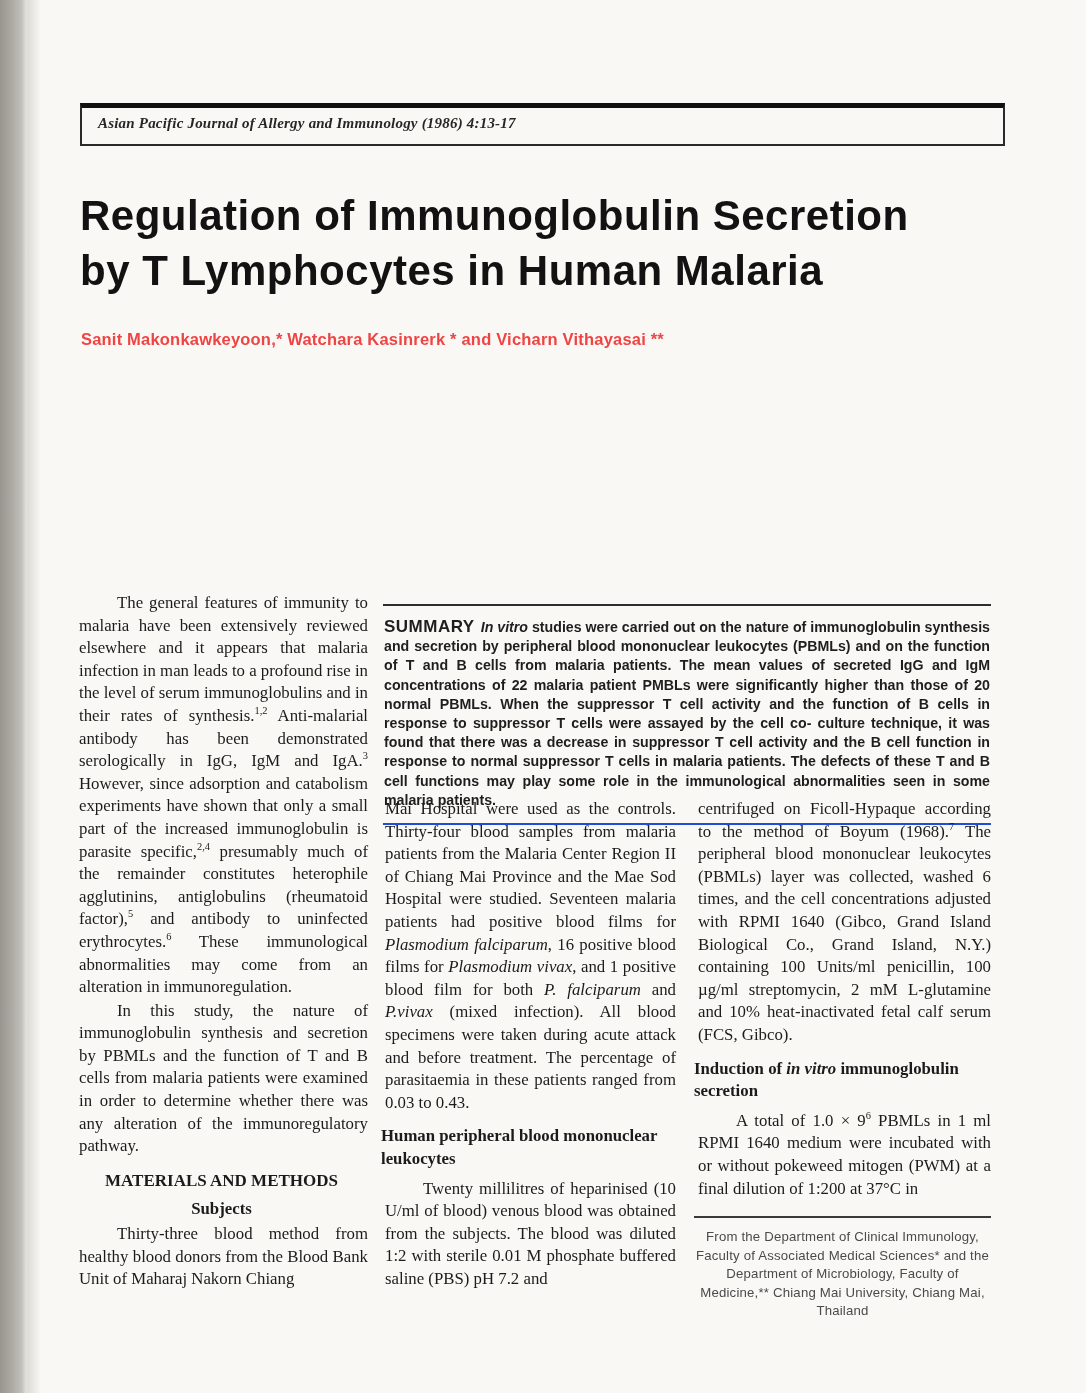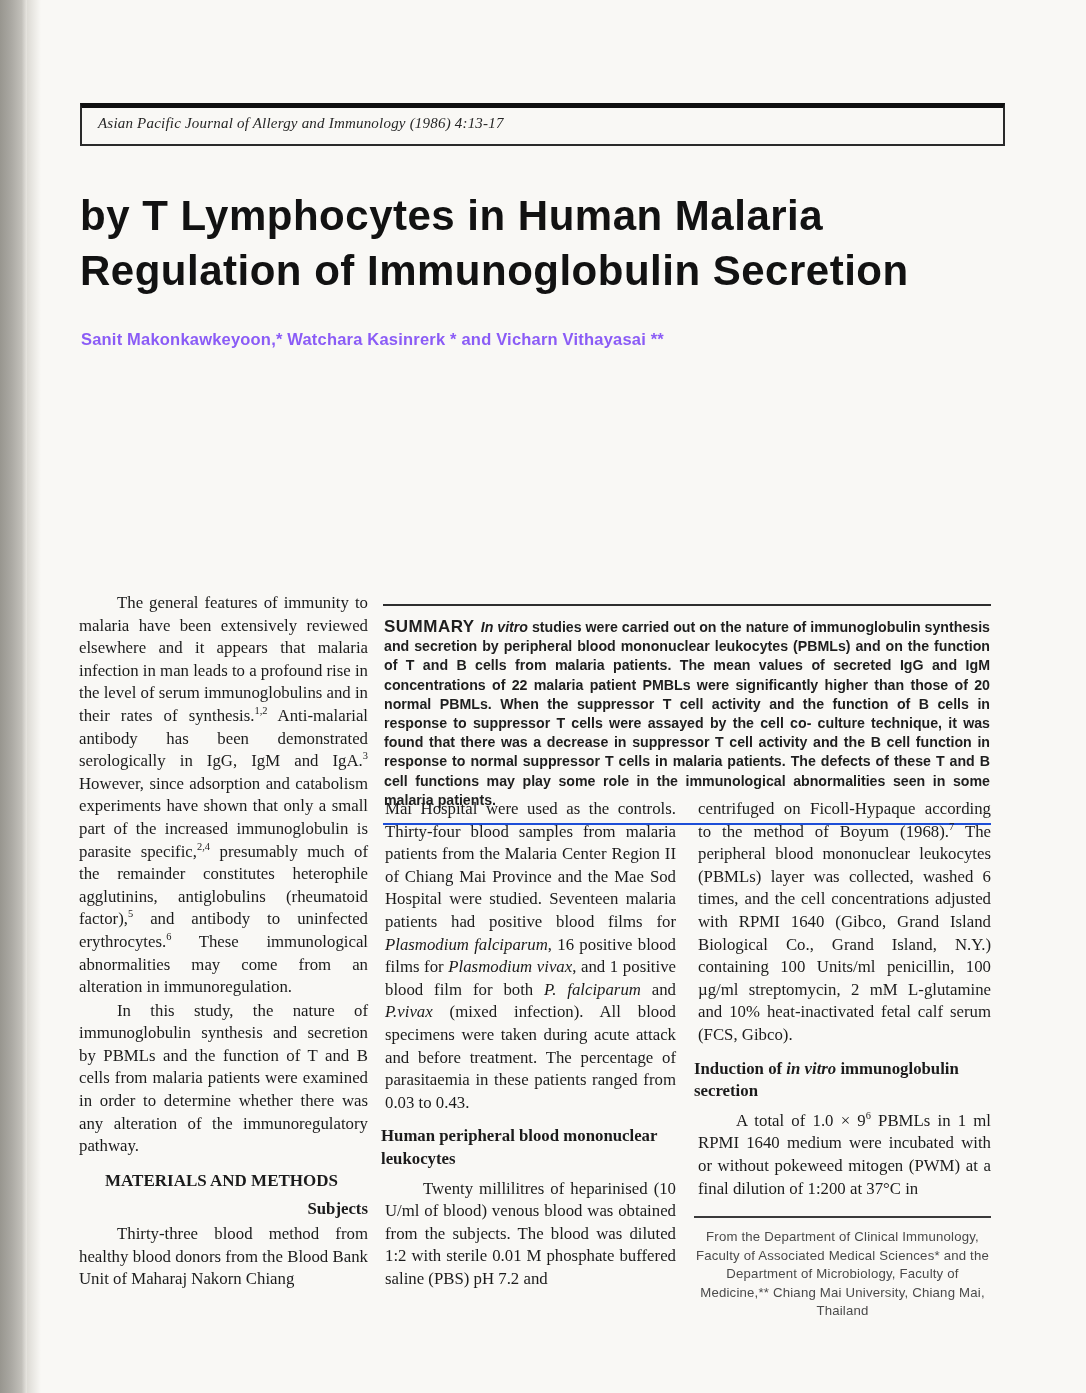--- a/index.html
+++ b/index.html
@@ -21,20 +21,21 @@
     background:linear-gradient(to right,#dddbd5,#f9f8f5);
   }
   .journal-box{
     position:absolute;left:80px;top:103px;width:905px;height:26px;
     border-top:5px solid #101010;
     border-left:2px solid #2a2a2a;
     border-right:2px solid #2a2a2a;
     border-bottom:2px solid #2a2a2a;
     background:#f9f8f5;
     padding:6px 0 4px 16px;
+    font-weight:bold;
   }
   .journal-box span{
     font-style:italic;
     font-size:15px;
     letter-spacing:0.2px;
     color:#262626;
   }
   .title{
     position:absolute;left:80px;top:188px;width:930px;
     font-family:"Liberation Sans", sans-serif;
@@ -43,21 +44,21 @@
     line-height:1.32;
     letter-spacing:0.5px;
     color:#121212;
   }
   .authors{
     position:absolute;left:81px;top:330px;width:930px;
     font-family:"Liberation Sans", sans-serif;
     font-weight:bold;
     font-size:16.5px;
     letter-spacing:0.2px;
-    color:#8b5cf6;
+    color:#ef4444;
   }
   .col{
     position:absolute;
     font-size:16.8px;
     line-height:22.6px;
     text-align:justify;
   }
   .col p{margin:0 0 0 4px;}
   .col p.indent{text-indent:38px;}
   .col p + p{margin-top:1px;}
@@ -82,21 +83,21 @@
     margin-right:6px;
   }
   .sec-heading{
     font-weight:bold;
     text-align:center;
     font-size:17px;
     margin:12px 0 6px 0;
   }
   .sub-heading{
     font-weight:bold;
-    text-align:right;
+    text-align:center;
     font-size:16.8px;
     margin:0 0 2px 0;
   }
   .run-heading{
     font-weight:bold;
     text-align:left;
     font-size:16.8px;
     line-height:22.6px;
     margin:11px 0 7px 0;
   }
@@ -122,22 +123,22 @@
 <div class="page">
 
   <div class="scan-edge"></div>
   <div class="scan-edge-inner"></div>
 
   <div class="journal-box">
     <span>Asian Pacific Journal of Allergy and Immunology (1986) 4:13-17</span>
   </div>
 
   <div class="title">
+    <div>Regulation of Immunoglobulin Secretion</div>
     <div>by T Lymphocytes in Human Malaria</div>
-    <div>Regulation of Immunoglobulin Secretion</div>
   </div>
 
   <div class="authors">Sanit Makonkawkeyoon,* Watchara Kasinrerk * and Vicharn Vithayasai **</div>
 
   <div class="summary-box">
     <span class="summary-label">SUMMARY</span><span><span class="seg-i">In vitro</span><span> studies were carried out on the nature of immunoglobulin synthesis and secretion by peripheral blood mononuclear leukocytes (PBMLs) and on the function of T and B cells from malaria patients. The mean values of secreted IgG and IgM concentrations of 22 malaria patient PMBLs were significantly higher than those of 20 normal PBMLs. When the suppressor T cell activity and the function of B cells in response to suppressor T cells were assayed by the cell co- culture technique,  it was found that there was a decrease in suppressor T cell activity and the B cell function in response to normal suppressor T cells in malaria patients. The defects of these T and B cell functions may play some role in the immunological abnormalities seen in some malaria patients.</span></span>
   </div>
 
   <div class="col" id="col-left">
     <p class="indent"><span>The general features of immunity to malaria have been extensively reviewed elsewhere and it appears that malaria infection in man leads to a profound rise in the level of serum immunoglobulins and in their rates of synthesis.</span><sup>1,2</sup><span> Anti-malarial antibody has been demonstrated serologically in IgG, IgM and IgA.</span><sup>3</sup><span> However, since adsorption and catabolism experiments have shown that only a small part of the increased immunoglobulin is parasite specific,</span><sup>2,4</sup><span> presumably much of the remainder constitutes heterophile agglutinins, antiglobulins (rheumatoid factor),</span><sup>5</sup><span> and antibody to uninfected erythrocytes.</span><sup>6</sup><span> These immunological abnormalities may come from an alteration in immunoregulation.</span></p>

